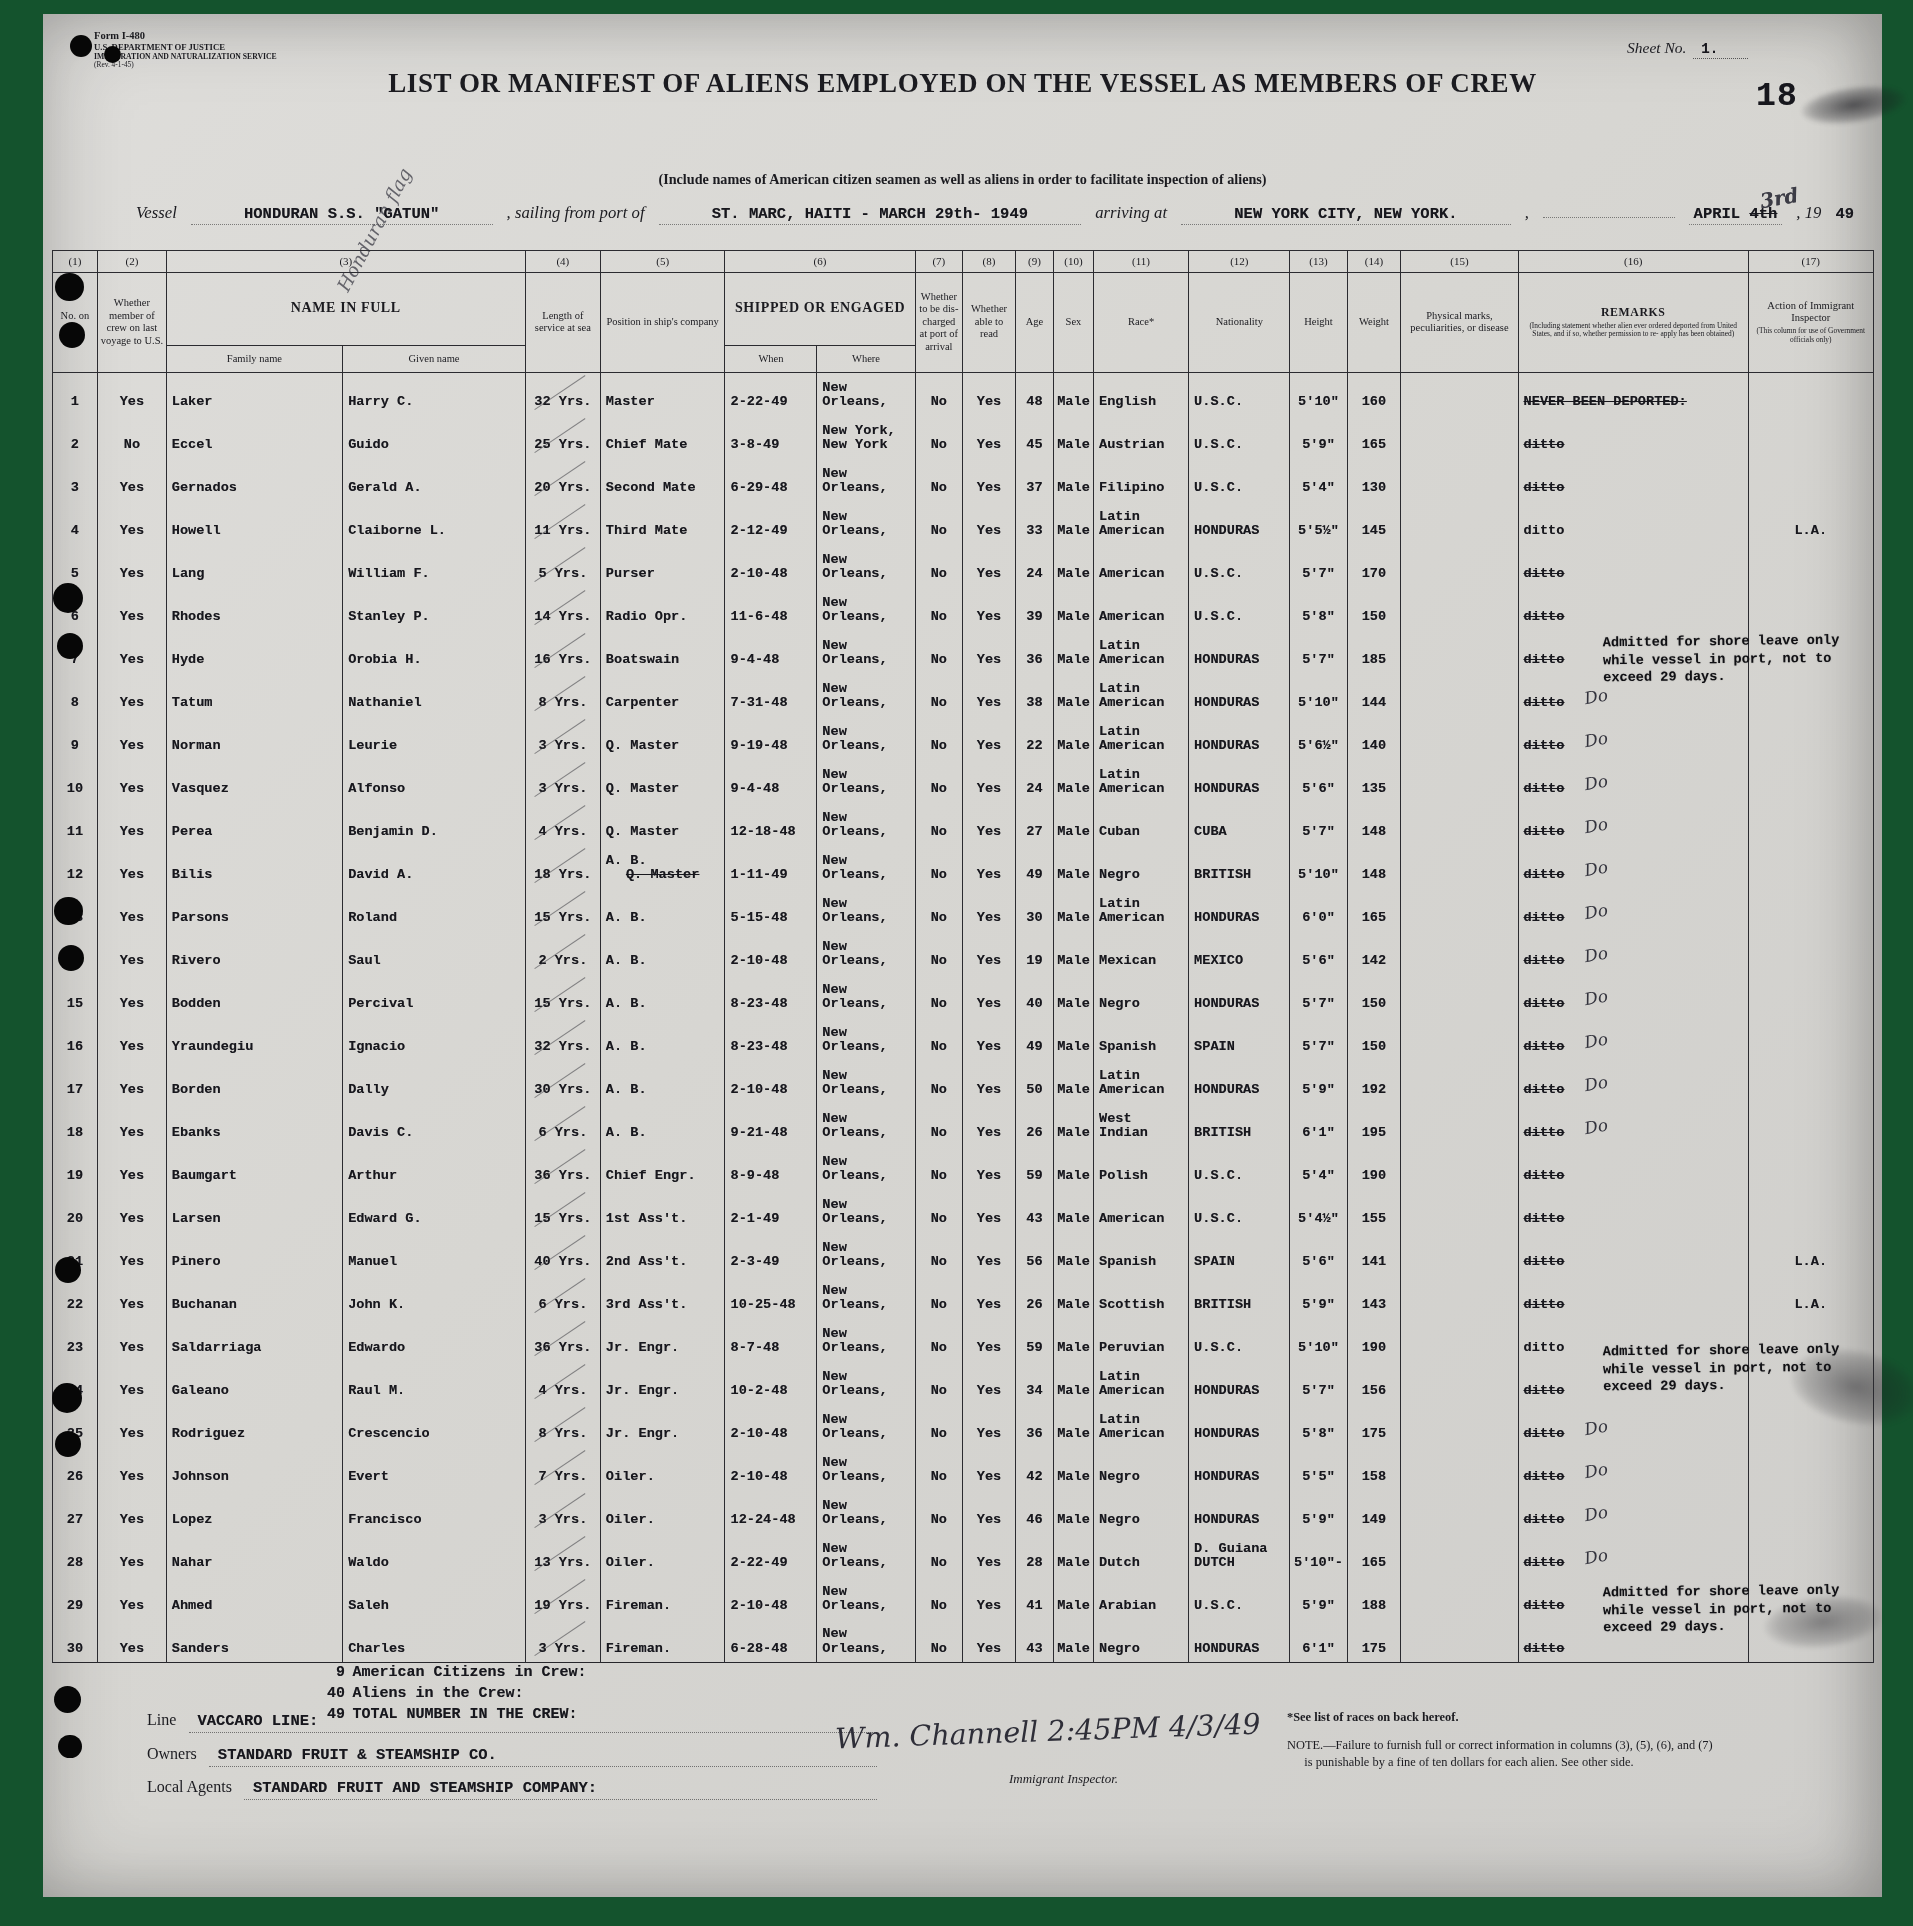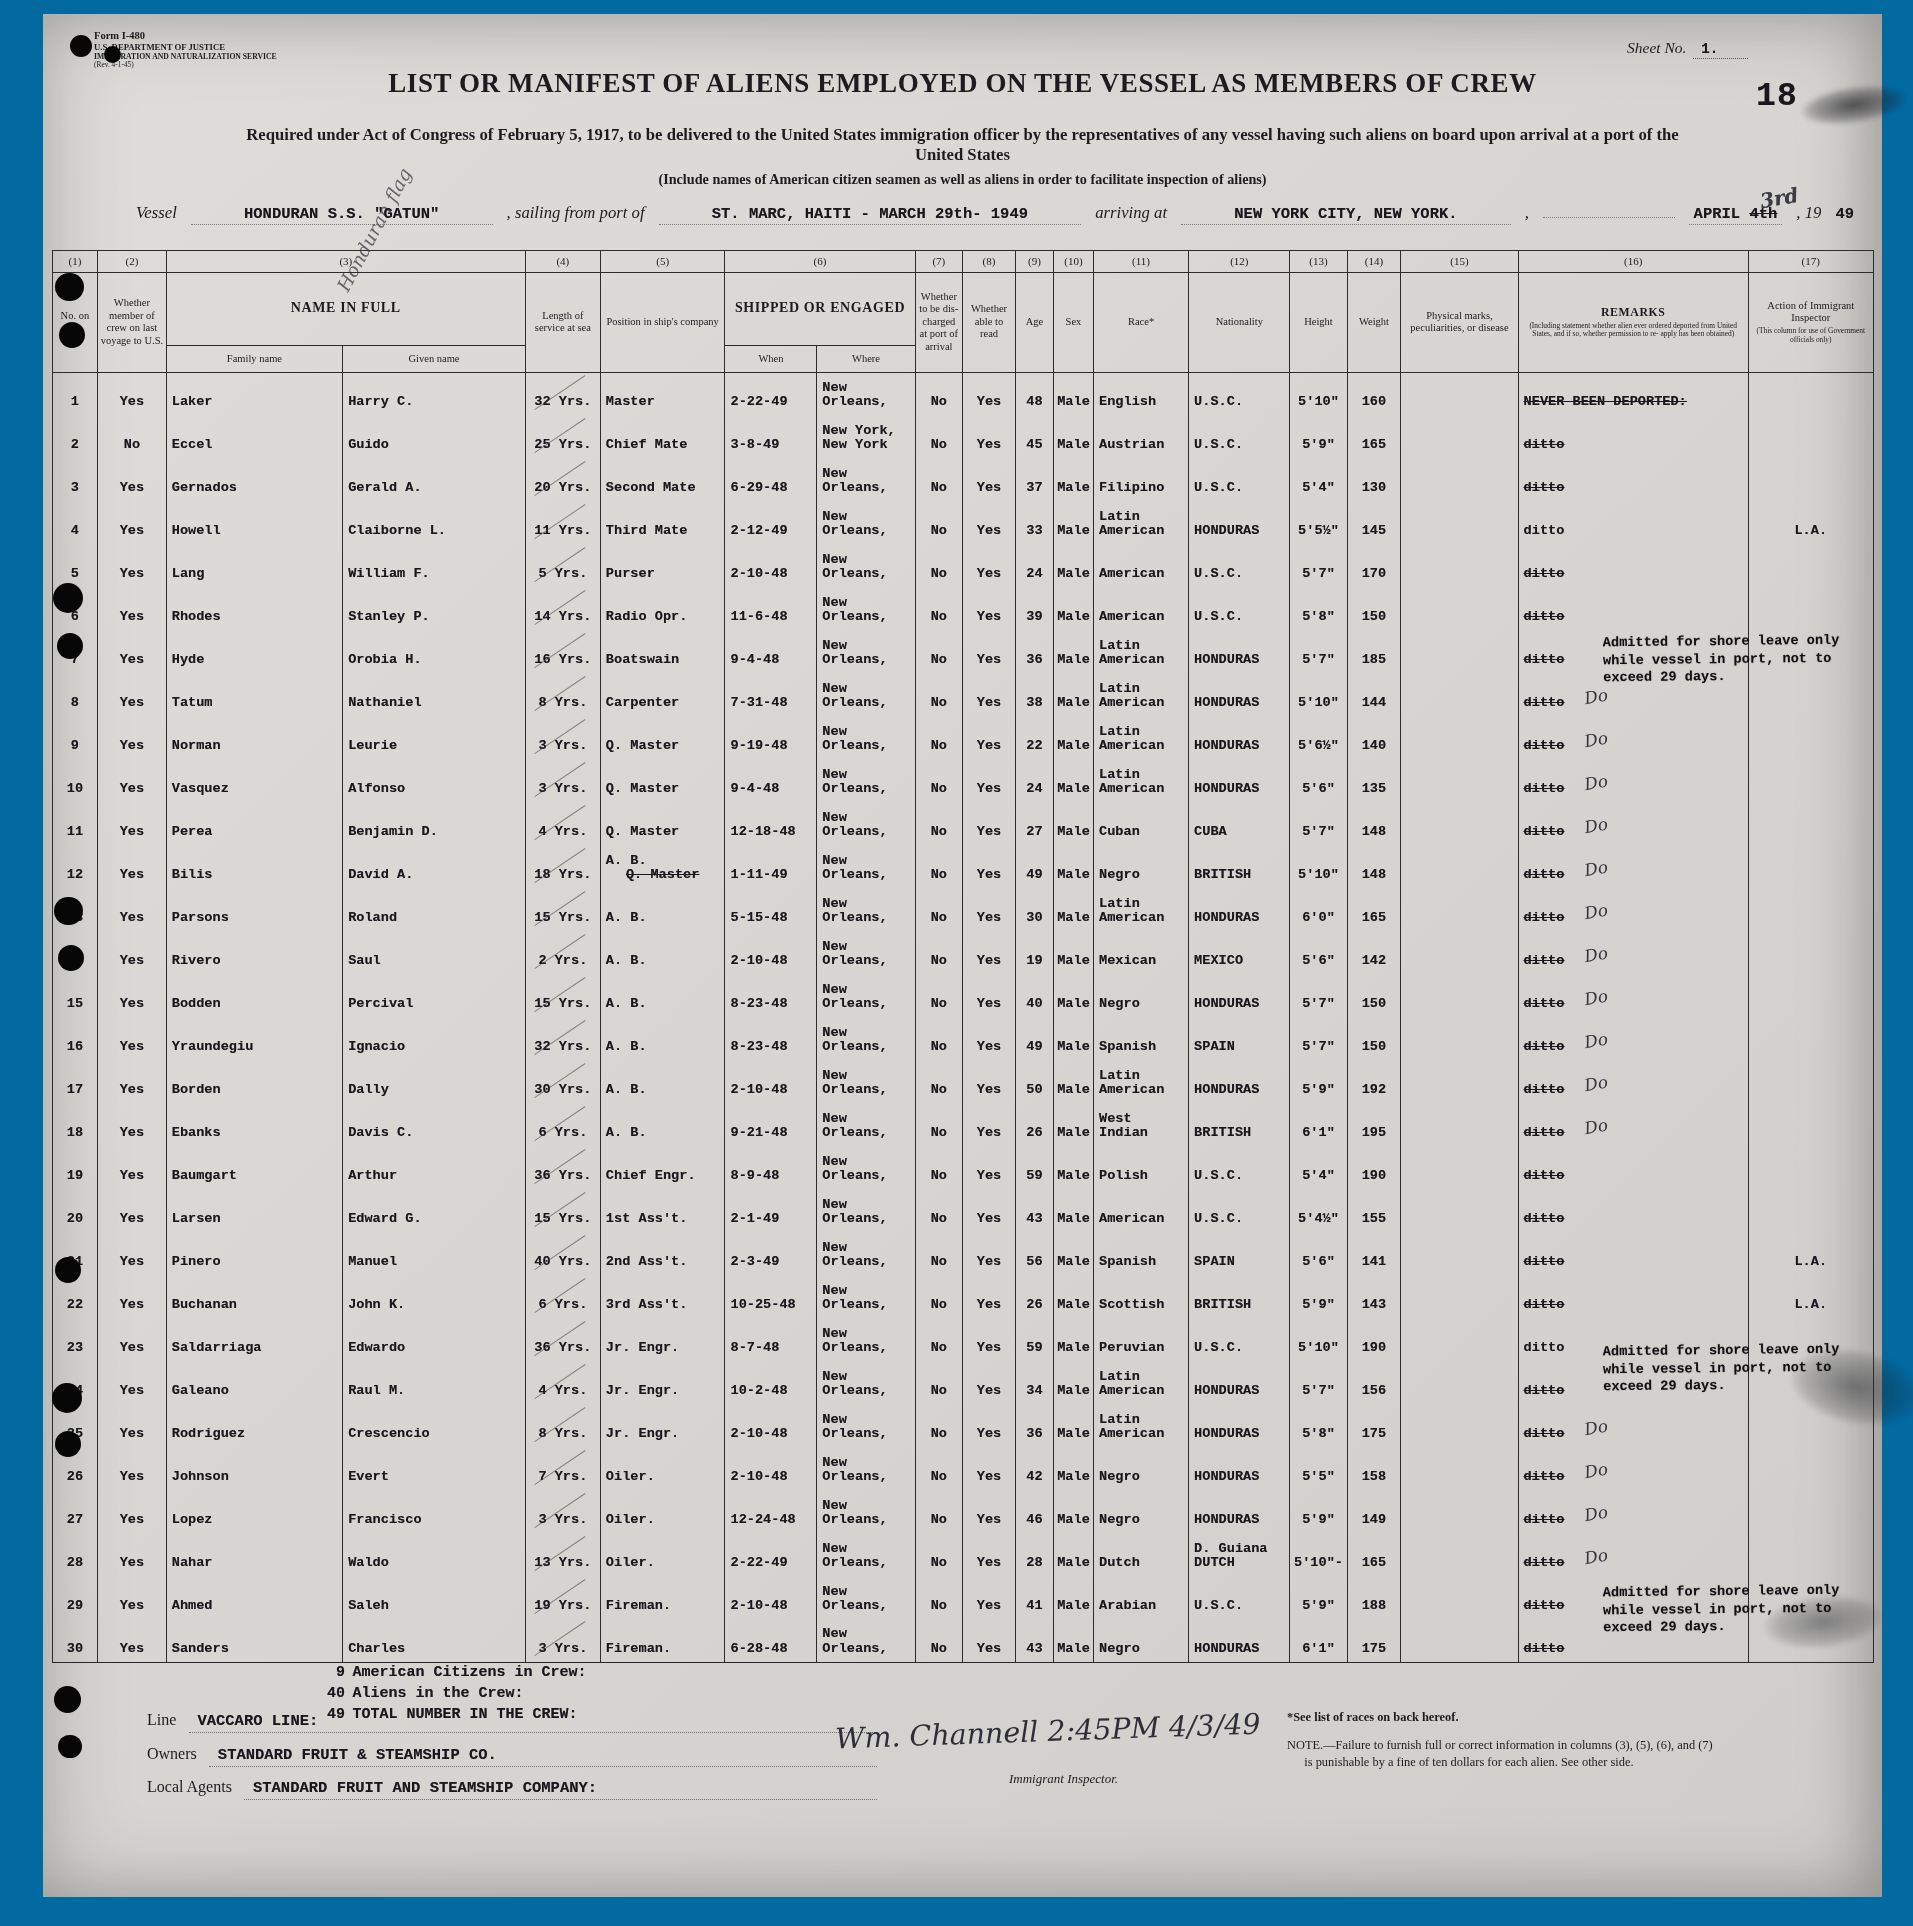--- a/index.html
+++ b/index.html
@@ -1,16 +1,16 @@
 <!DOCTYPE html>
 <html style="font-size:10px"><head>
 <meta charset="utf-8">
 <style>
   html,body{margin:0;padding:0;background:#050505;}
-  .stage{position:relative;width:1913px;height:1926px;background:#0369a1;overflow:hidden;
+  .stage{position:relative;width:1913px;height:1926px;background:#14532d;overflow:hidden;
          font-family:"Liberation Serif","DejaVu Serif",serif;color:#1b1b20;}
   .paper{position:absolute;left:43px;top:13.6px;width:1839px;height:1883px;
          background:linear-gradient(135deg,#deddda 0%,#d7d6d2 45%,#cfcecb 100%);
          box-shadow:inset 0 0 87px rgba(0,0,0,.22), inset -18.6px 0 50px rgba(0,0,0,.12);}
   .hole{position:absolute;border-radius:50%;background:#070707;}
   .t{font-family:"Liberation Mono","DejaVu Sans Mono",monospace;font-weight:700;color:#17171d;
      text-shadow:0 0 0.6px rgba(10,10,20,.45);}
   .struck{text-decoration:line-through;text-decoration-thickness:1.2px;text-align:center;}
   
   .form-info{position:absolute;left:51px;top:16px;line-height:1.18;font-weight:700;}
@@ -96,21 +96,20 @@
     <div class="sheet">
       <span class="sheet-label">Sheet No.</span><span class="sheet-value t">1.</span>
     </div>
 
     <div class="stamp18 t">18</div>
     <div class="smudge sm-top"></div>
     <div class="smudge sm-mid"></div>
     <div class="smudge sm-bot"></div>
 
     <h1 class="title">LIST OR MANIFEST OF ALIENS EMPLOYED ON THE VESSEL AS MEMBERS OF CREW</h1>
-    <div class="subtitle">Required under Act of Congress of February 5, 1917, to be delivered to the United States immigration officer by the representatives of any vessel having such aliens on board upon arrival at a port of the United States</div>
     <div class="include">(Include names of American citizen seamen as well as aliens in order to facilitate inspection of aliens)</div>
     <div class="hand hand-note-top">Honduran flag</div>
 
     <div class="vessel-line">
       <span class="lbl">Vessel</span>
       <span class="t tv u">HONDURAN S.S. "GATUN"</span>
       <span class="lbl">, sailing from port of</span>
       <span class="t tv u">ST. MARC, HAITI - MARCH 29th- 1949</span>
       <span class="lbl">arriving at</span>
       <span class="t tv u">NEW YORK CITY, NEW YORK.</span>

